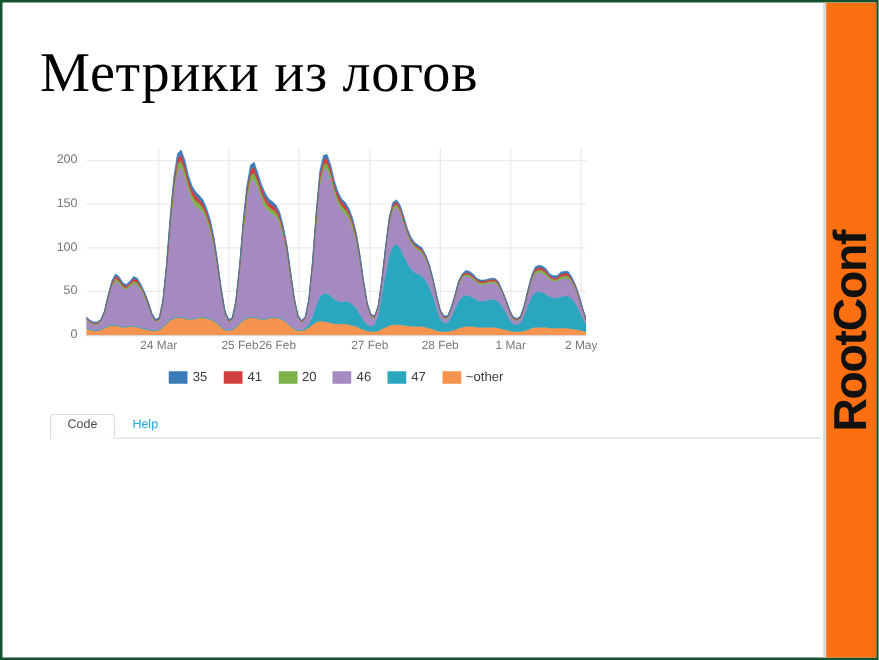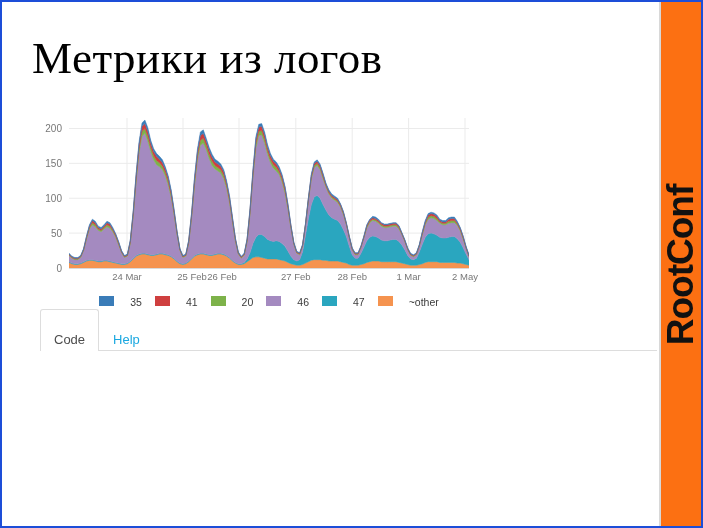--- a/index.html
+++ b/index.html
@@ -9,21 +9,21 @@
   }
   body {
     font-family: "Liberation Sans", sans-serif;
   }
   #slide {
     position: relative;
     width: 703px;
     height: 528px;
     background: #ffffff;
     box-sizing: border-box;
-    border: 2px solid #1d4ed8;
+    border: 2px solid #14532d;
     overflow: hidden;
   }
 
   
   #brand-band {
     position: absolute;
     left: 657px;
     top: 0;
     width: 44px;
     height: 528px;
@@ -127,22 +127,22 @@
     left: 0px;
     top: 202px;
     width: 490px;
     display: flex;
     justify-content: center;
     align-items: center;
     gap: 13px;
   }
   .legend-item {
     display: flex;
-    align-items: flex-start;
-    gap: 16px;
+    align-items: center;
+    gap: 4px;
   }
   .legend-swatch {
     width: 15px;
     height: 10px;
     display: inline-block;
   }
   .legend-label {
     font-size: 10.5px;
     color: #3b3b3b;
     white-space: nowrap;
@@ -153,22 +153,22 @@
     position: absolute;
     left: 38px;
     top: 324px;
     width: 617px;
     height: 24px;
     border-bottom: 1px solid #dddddd;
     display: flex;
     align-items: flex-end;
   }
   .tab {
-    font-size: 13px;
-    padding: 23px 13px 4px 13px;
+    font-size: 10px;
+    padding: 1px 13px 4px 13px;
     border: 1px solid transparent;
     border-bottom: none;
     background: transparent;
     line-height: 14px;
     position: relative;
     top: 1px;
   }
   .tab.active {
     color: #4c4c4c;
     background: #ffffff;

